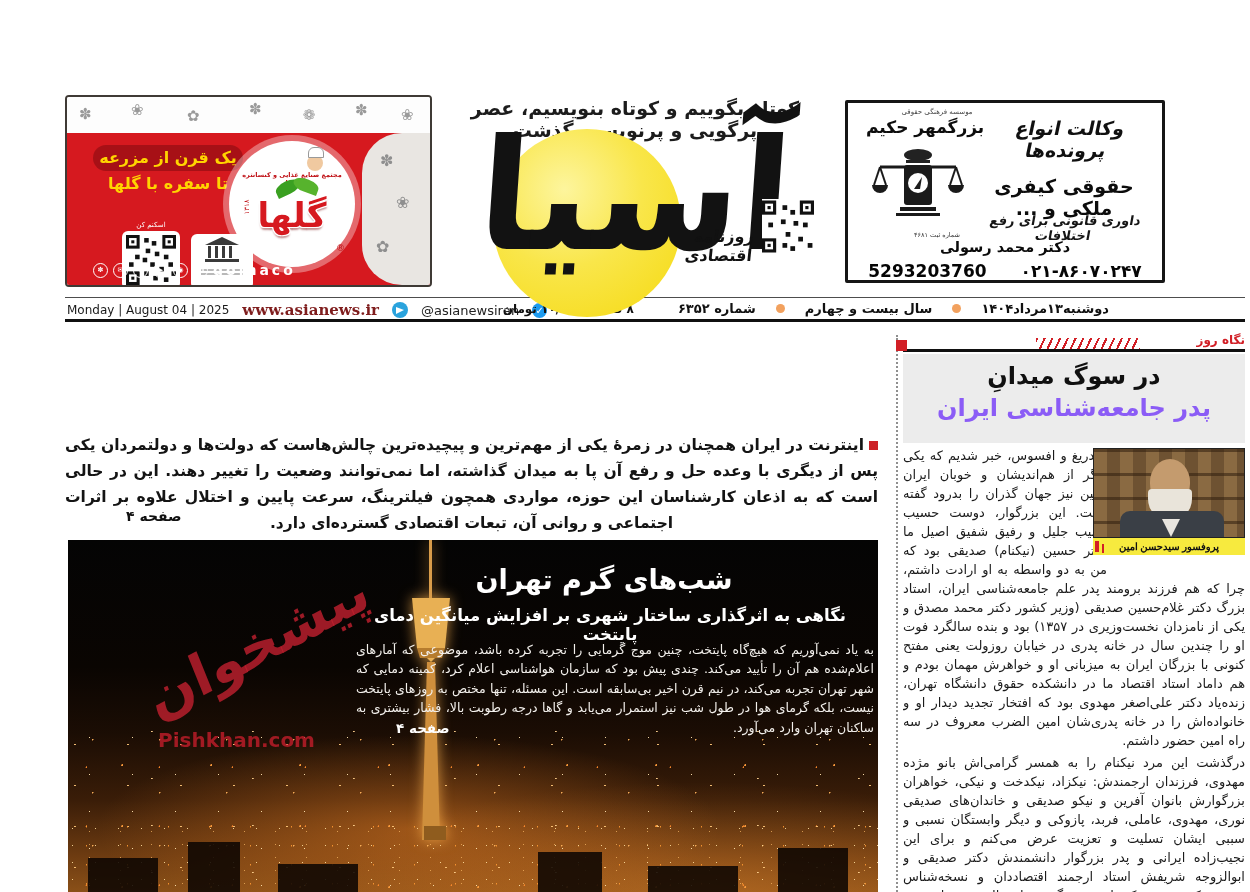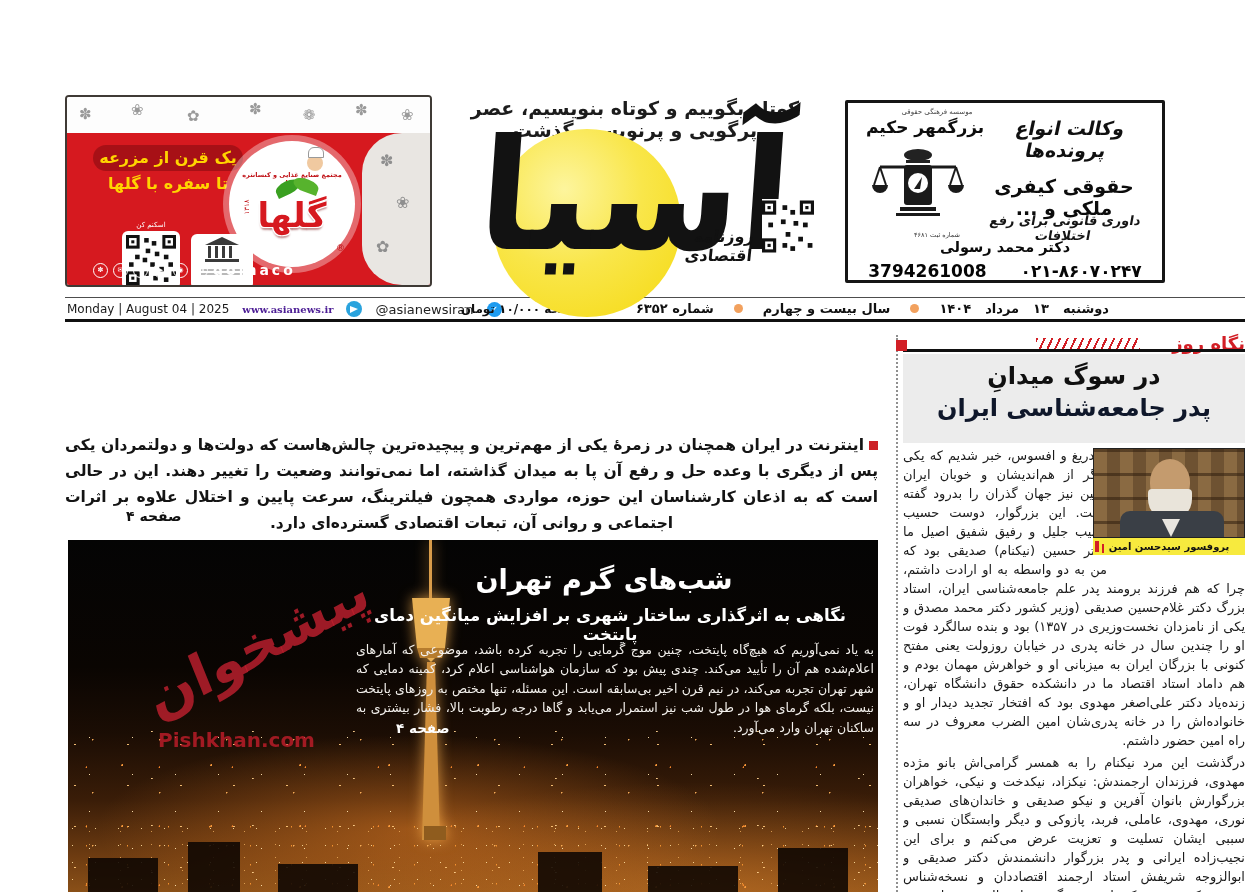--- a/index.html
+++ b/index.html
@@ -78,31 +78,31 @@
   .law-row-name { position:absolute; right:12px; left:12px; top:136px; display:flex; direction:rtl;
     justify-content:center; gap:26px; font-size:14.5px; font-weight:bold; color:#0b0b0b; }
   .law-row-phones { position:absolute; right:12px; left:12px; top:158px; display:flex; direction:rtl;
     justify-content:center; gap:34px; font-size:17px; font-weight:bold; color:#050505; }
 
   
   #dateline { position:absolute; left:65px; top:297px; width:1180px; height:25px;
     border-top:1px solid #4d4d4d; border-bottom:3px solid #101010; }
   .dl-left { position:absolute; left:2px; top:3px; display:flex; align-items:center; gap:13px; }
   .dl-date-en { font-size:12px; color:#1a1a1a; }
-  .dl-site { font-family:"DejaVu Serif","Liberation Serif",serif; font-weight:bold; font-size:10px; color:#4c1d95; }
+  .dl-site { font-family:"DejaVu Serif","Liberation Serif",serif; font-weight:bold; font-size:15px; color:#7f1d1d; }
   .tg-icon { width:16px; height:16px; border-radius:50%; background:#2aa3dd; position:relative; }
   .tg-icon::before { content:""; position:absolute; left:4px; top:5px; width:0; height:0;
     border-left:8px solid #fff; border-top:3px solid transparent; border-bottom:4px solid transparent; }
   .dl-handle { font-size:13px; color:#222; }
   .vf-icon { width:15px; height:15px; border-radius:50%; background:#1d9bf0; color:#fff; font-size:10px;
     line-height:15px; text-align:center; font-weight:bold; }
   .dl-right { position:absolute; right:136px; top:3px; display:flex; direction:rtl; align-items:center;
     font-size:13px; font-weight:bold; color:#111; }
   .dl-right > span { white-space:nowrap; }
-  .gap14 { margin-left:14px; } .gap20 { margin-left:20px; } .gap44 { margin-left:44px; }
+  .gap14 { } .gap20 { margin-left:20px; } .gap44 { margin-left:44px; }
   .orange-dot { width:9px; height:9px; border-radius:50%; background:#f2a15e; display:inline-block; }
   .dl-price { font-size:12px; }
 
   
   #lead-headline { position:absolute; left:65px; top:334px; width:815px; text-align:center; direction:rtl;
     font-size:57px; font-weight:bold; color:#0c0c0c; letter-spacing:-2px; }
   #lead-body { position:absolute; left:65px; top:432px; width:813px; direction:rtl; text-align:justify;
     text-align-last:center; font-size:15.5px; font-weight:bold; color:#141414; line-height:1.68; }
   .lead-bullet { display:inline-block; width:9px; height:9px; background:#cd2127; margin-left:5px; }
   #lead-pageref { position:absolute; left:126px; top:508px; font-size:14px; font-weight:bold;
@@ -140,34 +140,34 @@
     color:#f3f0ec; font-size:12.5px; line-height:1.55; }
   .ph-pageref { position:absolute; left:328px; top:180px; color:#fff; font-size:13.5px; font-weight:bold;
     direction:rtl; }
   .wm-fa { position:absolute; left:68px; top:72px; color:rgba(190,32,46,.82); font-size:56px;
     font-weight:bold; transform:rotate(-22deg) skewY(-6deg); direction:rtl; }
   .wm-en { position:absolute; left:90px; top:188px; color:rgba(198,30,44,.78); font-size:20px;
     font-weight:bold; }
 
   
   #col-divider { position:absolute; left:896px; top:335px; height:557px; border-left:2px dotted #8f8f8f; }
-  .dv-section { position:absolute; left:1143px; top:333px; width:102px; color:#d21f26; font-size:18px;
+  .dv-section { position:absolute; left:1143px; top:333px; width:102px; color:#d21f26; font-size:12px;
     font-weight:bold; direction:rtl; }
   .dv-hatch { position:absolute; left:1036px; top:338px; width:104px; height:11px;
     background:repeating-linear-gradient(115deg,#d21f26 0 2px,transparent 2px 7px); }
   .dv-rule { position:absolute; left:903px; top:349px; width:342px; border-top:3px solid #111; }
   .dv-redsq { position:absolute; left:896px; top:340px; width:11px; height:11px; background:#d21f26; }
   .dv-graybox { position:absolute; left:903px; top:354px; width:342px; height:89px; background:#ececec;
     text-align:center; direction:rtl; }
   .dv-title1 { font-size:24px; font-weight:bold; color:#101010; margin-top:8px; }
-  .dv-title2 { font-size:24px; font-weight:bold; color:#0f172a; margin-top:4px; }
+  .dv-title2 { font-size:24px; font-weight:bold; color:#8b5cf6; margin-top:4px; }
   #dv-text { position:absolute; left:903px; top:446px; width:342px; height:446px; overflow:hidden;
     direction:rtl; text-align:justify; font-size:13px; line-height:19px; color:#1b1b1b; }
   #dv-text p { margin:0 0 3px; }
-  .dv-float { float:right; width:128px; margin:2px 0 6px 10px; }
+  .dv-float { float:right; width:128px; margin:2px 0 6px 10px;font-family:Liberation Serif, serif; }
   .dv-photo { width:152px; height:90px; border:1px solid #222; position:relative; overflow:hidden;
     background:repeating-linear-gradient(90deg,#8a6a42 0 13px,#6e5232 13px 26px); }
   .dv-photo::before { content:""; position:absolute; inset:0;
     background:repeating-linear-gradient(180deg,rgba(48,30,14,.55) 0 3px,transparent 3px 24px); }
   .dv-head { position:absolute; left:56px; top:10px; width:40px; height:46px; background:#c49b6e;
     border-radius:50% 50% 46% 46%; }
   .dv-beard { position:absolute; left:54px; top:40px; width:44px; height:32px; background:#e9e4da;
     border-radius:4px 4px 22px 22px; }
   .dv-suit { position:absolute; left:26px; bottom:0; width:104px; height:26px; background:#3a3f46;
     border-radius:10px 10px 0 0; }
@@ -319,21 +319,21 @@
       </svg>
     </div>
     <div class="law-reg" dir="rtl">شماره ثبت ۴۶۸۱</div>
     <div class="law-services" dir="rtl">حقوقی کیفری ملکی و ...</div>
     <div class="law-tagline" dir="rtl">داوری قانونی برای رفع اختلافات</div>
     <div class="law-row-name">
       <span dir="rtl">دکتر محمد رسولی</span>
     </div>
     <div class="law-row-phones">
       <span dir="ltr">۰۲۱-۸۶۰۷۰۲۴۷</span>
-      <span dir="ltr">3794261008</span>
+      <span dir="ltr">5293203760</span>
     </div>
   </div>
 
   <div id="dateline">
     <div class="dl-left">
       <span class="dl-date-en">Monday | August 04 | 2025</span>
       <span class="dl-site">www.asianews.ir</span>
       <span class="tg-icon"></span>
       <span class="dl-handle">@asianewsiran</span>
       <span class="vf-icon">✓</span>

